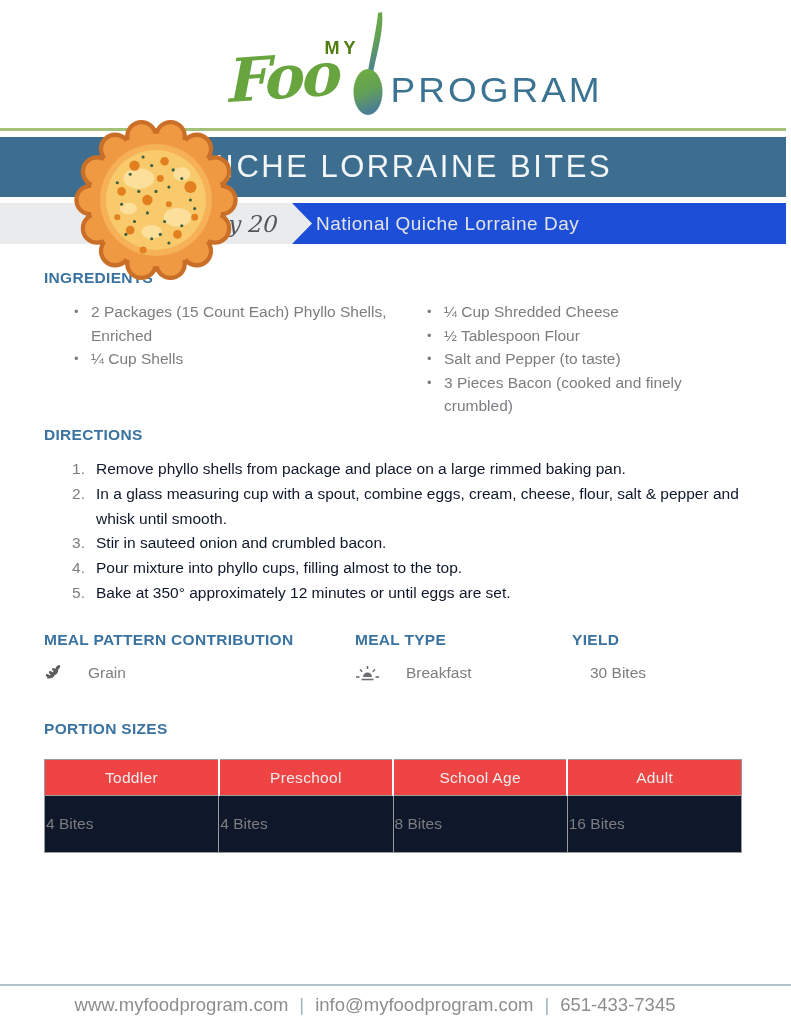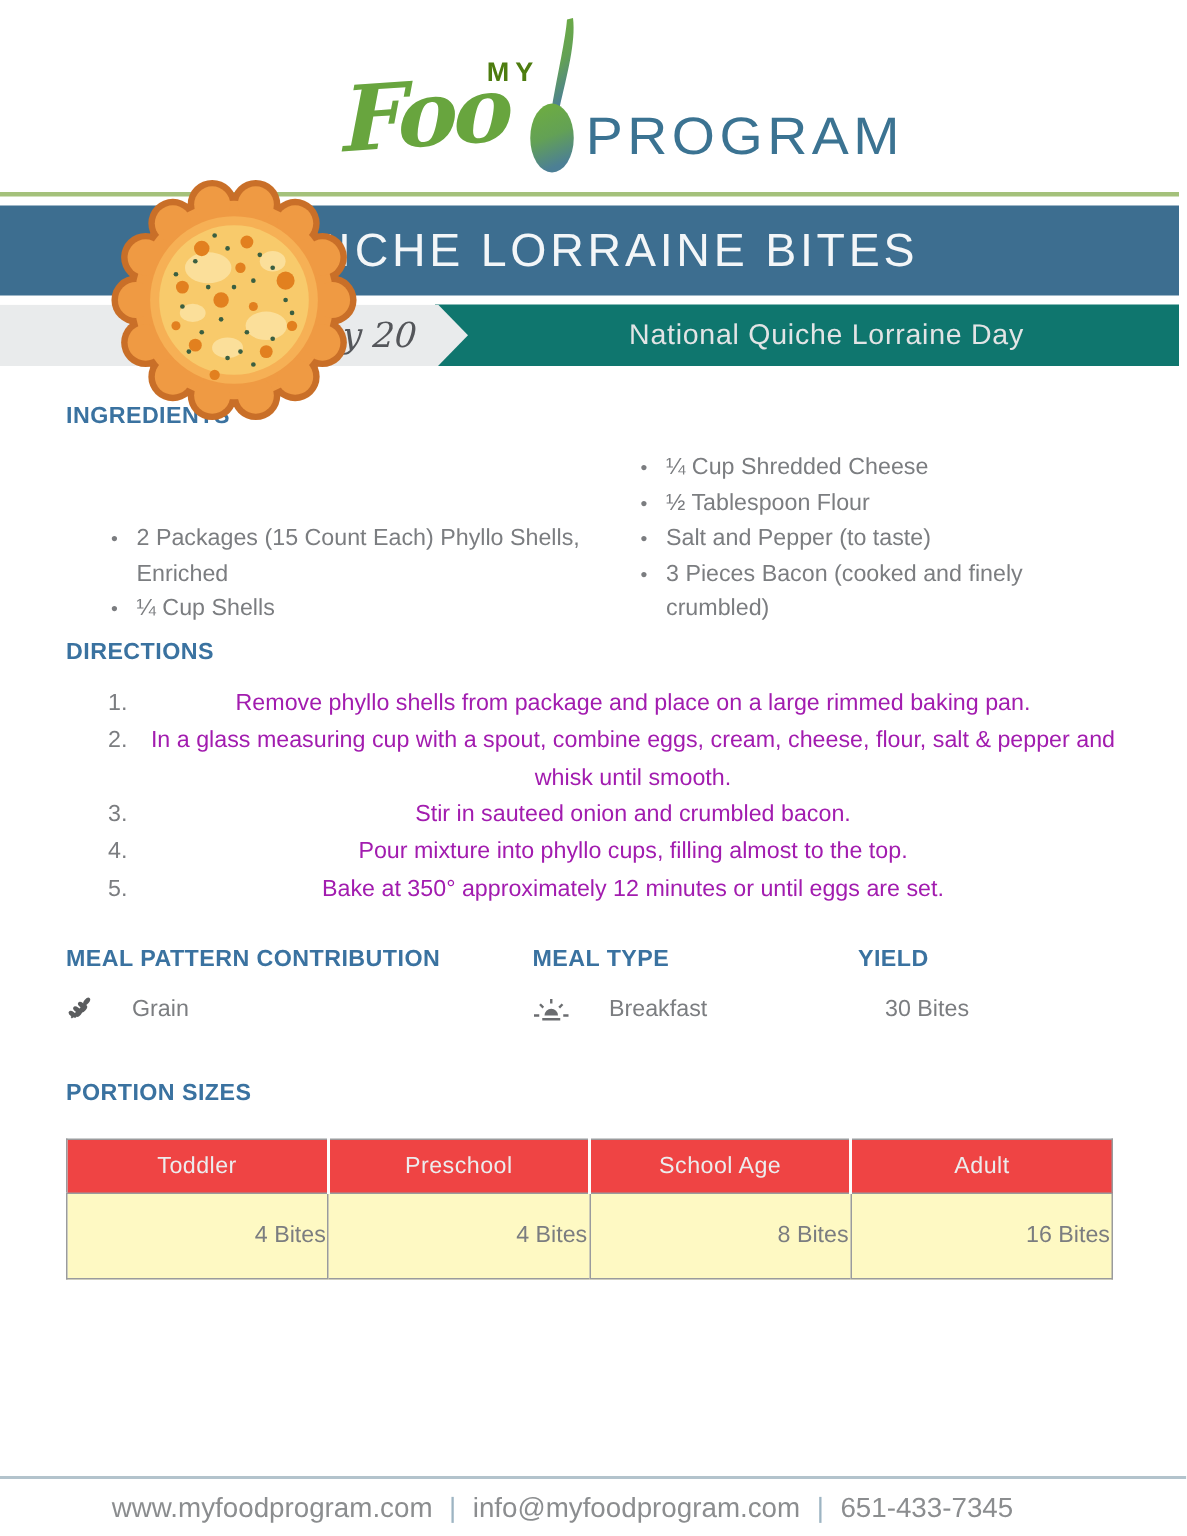--- a/index.html
+++ b/index.html
@@ -51,36 +51,35 @@
     transform:skewX(-4deg);
   }
   
   .quiche{position:absolute;left:70px;top:114px;width:172px;height:172px;z-index:3;}
   
   .sec-h{font-size:15.5px;font-weight:bold;color:#3a72a0;letter-spacing:0.3px;}
   
   .ingredients{position:absolute;top:269px;left:44px;width:704px;}
   .ing-cols{display:flex;margin-top:13px;}
   .ing-col{width:330px;}
-  .ing-col.first{margin-left:28px;margin-top:47px;}
+  .ing-col.first{margin-left:28px;}
   .ing-col.second{margin-left:30px;}
   ul.bullets{list-style:none;margin:0;padding:0;}
   ul.bullets li{
     position:relative;padding-left:19px;color:#7b7d80;font-size:15.5px;line-height:23.5px;
   }
   ul.bullets li::before{
     content:"•";position:absolute;left:2px;top:0;color:#7b7d80;font-size:13px;
   }
   
   .directions{position:absolute;top:426px;left:44px;width:704px;}
   ol.steps{list-style:none;margin:13px 0 0 28px;padding:0;counter-reset:step;}
   ol.steps li{
-    position:relative;padding-left:24px;color:#a21caf;font-size:15.5px;line-height:24.8px;
+    position:relative;padding-left:24px;color:#0f172a;font-size:15.5px;line-height:24.8px;
     counter-increment:step;
-    text-align:center;
   }
   ol.steps li::before{
     content:counter(step) ".";position:absolute;left:0;top:0;color:#7b7d80;
   }
   
   .info-row{position:absolute;top:631px;left:44px;width:704px;display:flex;}
   .info-col1{width:311px;}
   .info-col2{width:217px;}
   .info-col3{flex:1;}
   .info-value{margin-top:15px;display:flex;align-items:center;gap:26px;color:#7b7d80;font-size:15.5px;}
@@ -90,22 +89,22 @@
   .portions{position:absolute;top:720px;left:44px;width:764px;}
   table.portion-table{
     margin-top:21px;width:698px;border-collapse:collapse;table-layout:fixed;
     border:1px solid #9a9b9d;
   }
   table.portion-table th{
     height:33px;font-weight:400;font-size:15.5px;color:#ececed;letter-spacing:0.3px;
   }
   table.portion-table th:not(:last-child){border-right:2px solid #fdfdfd;}
   table.portion-table td{
-    height:54px;text-align:right;color:#7b7d80;font-size:15.5px;
-    border-top:1px solid #9a9b9d;background:#fef9c3;
+    height:54px;text-align:left;color:#7b7d80;font-size:15.5px;
+    border-top:1px solid #9a9b9d;background:#0f172a;
   }
   table.portion-table td:not(:last-child){border-right:1px solid #9a9b9d;}
   
   .footer-line{position:absolute;top:984px;left:0;width:791px;height:2px;background:#b3c3cc;}
   .footer{
     position:absolute;top:994px;left:0;width:750px;text-align:center;
     color:#8b8d8f;font-size:18.5px;font-weight:300;
   }
   .footer .pipe{color:#9db4c2;padding:0 11px;font-weight:300;}
 </style>
@@ -133,21 +132,21 @@
     <div class="logo-program">PROGRAM</div>
   </div>
 
   <div class="green-line" style="background:#a4c17b;"></div>
 
   <div class="blue-band" style="background:#3d6e90;">
     <div class="banner-title">QUICHE LORRAINE BITES</div>
   </div>
 
   <div class="ribbon">
-    <div class="ribbon-dark" style="background:#0f766e;justify-content:center;">
+    <div class="ribbon-dark" style="background:#1d4ed8;">
       <div class="ribbon-dark-label">National Quiche Lorraine Day</div>
     </div>
     <div class="ribbon-light" style="background:#e9ebec;">
       <div class="ribbon-date">May 20</div>
     </div>
   </div>
 
   <div class="quiche">
     <svg width="172" height="172" viewBox="0 0 200 200">
 

